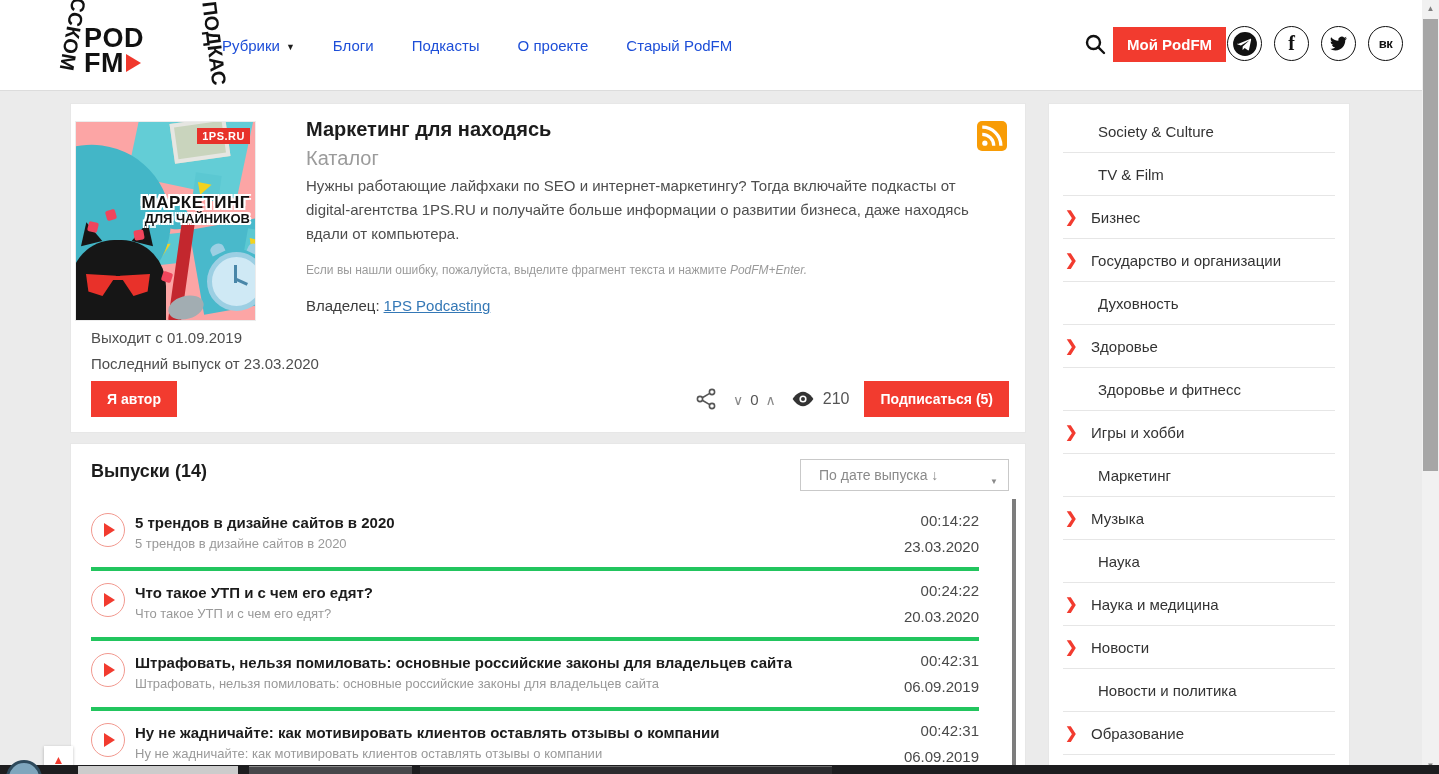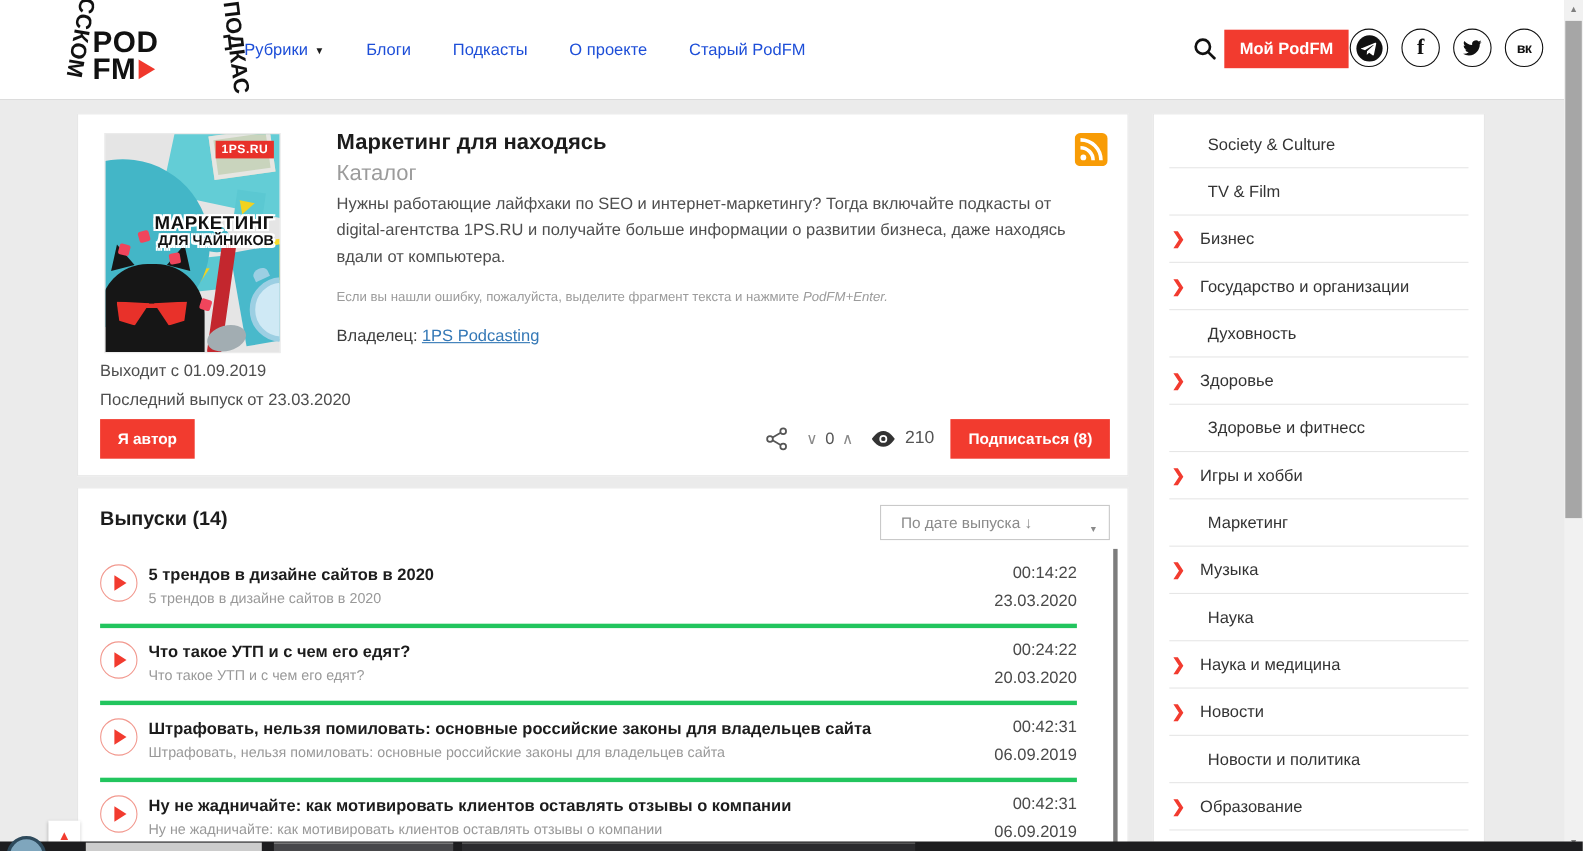--- a/index.html
+++ b/index.html
@@ -31,22 +31,22 @@
               font-family:inherit; cursor:pointer; }
   .social { position:absolute; left:1227px; top:26px; display:flex; gap:12px; }
   .soc { width:35px; height:35px; border:1px solid #111; border-radius:50%; background:#fff;
          display:flex; align-items:center; justify-content:center; cursor:pointer; }
   .soc-glyph-f { font-size:20px; font-weight:700; color:#111; font-family:"Liberation Serif",serif; }
   .soc-glyph-vk { font-size:13px; font-weight:800; color:#111; letter-spacing:-0.5px; }
 
   
   .card { background:#fff; border:1px solid #e7e7e7; }
   .podcast-card { position:absolute; left:70px; top:103px; width:956px; height:330px; }
-  .cover { position:absolute; left:24px; top:17px; width:160px; height:200px; overflow:hidden;
-           background:#e5e5e5; border:1px solid #ececec; }
+  .cover { position:absolute; left:4px; top:17px; width:181px; height:200px; overflow:hidden;
+           background:#fca5a5; border:1px solid #ececec; }
   .cover > div, .cover > span { position:absolute; }
   .cv-sq1 { left:60px; top:-30px; width:112px; height:96px; background:#63cdd6; transform:rotate(12deg); }
   .cv-money { left:96px; top:-2px; width:56px; height:40px; background:#c9d4bd; border:4px solid #e6e6e2; transform:rotate(-8deg); }
   .cv-ball { left:139px; top:95px; width:41px; height:41px; border-radius:50%;
              background:radial-gradient(circle at 35% 35%, #ffe93e, #e3bf07); }
   .cv-clock-sq { left:120px; top:100px; width:86px; height:86px; background:#49b9cb; transform:rotate(-10deg); }
   .cv-plane { background:#5bc8d2; }
   .cv-plane::after { content:""; position:absolute; left:5px; top:7px; width:0; height:0;
                      border-left:13px solid #f2d21f; border-top:5px solid transparent;
                      border-bottom:8px solid transparent; transform:rotate(-18deg); }
@@ -276,21 +276,21 @@
         <span class="arr-up"></span>
       </span>
       <span class="views">
         <svg viewBox="0 0 24 16" width="24" height="16">
           <path d="M12 0.8 C6 0.8 1.6 8 1.6 8 s4.4 7.2 10.4 7.2 10.4-7.2 10.4-7.2 S18 0.8 12 0.8z" fill="#333"></path>
           <circle cx="12" cy="8" r="3.6" fill="#fff"></circle>
           <circle cx="12" cy="8" r="2" fill="#333"></circle>
         </svg>
         <span>210</span>
       </span>
-      <button class="btn-red">Подписаться (8)</button>
+      <button class="btn-red">Подписаться (5)</button>
     </div>
   </section>
 
   <section class="card episodes-card">
     <h2 class="ep-heading">Выпуски (14)</h2>
     <div class="sort-box">
       <span>По дате выпуска ↓</span>
       <span class="sort-caret"></span>
     </div>
 

